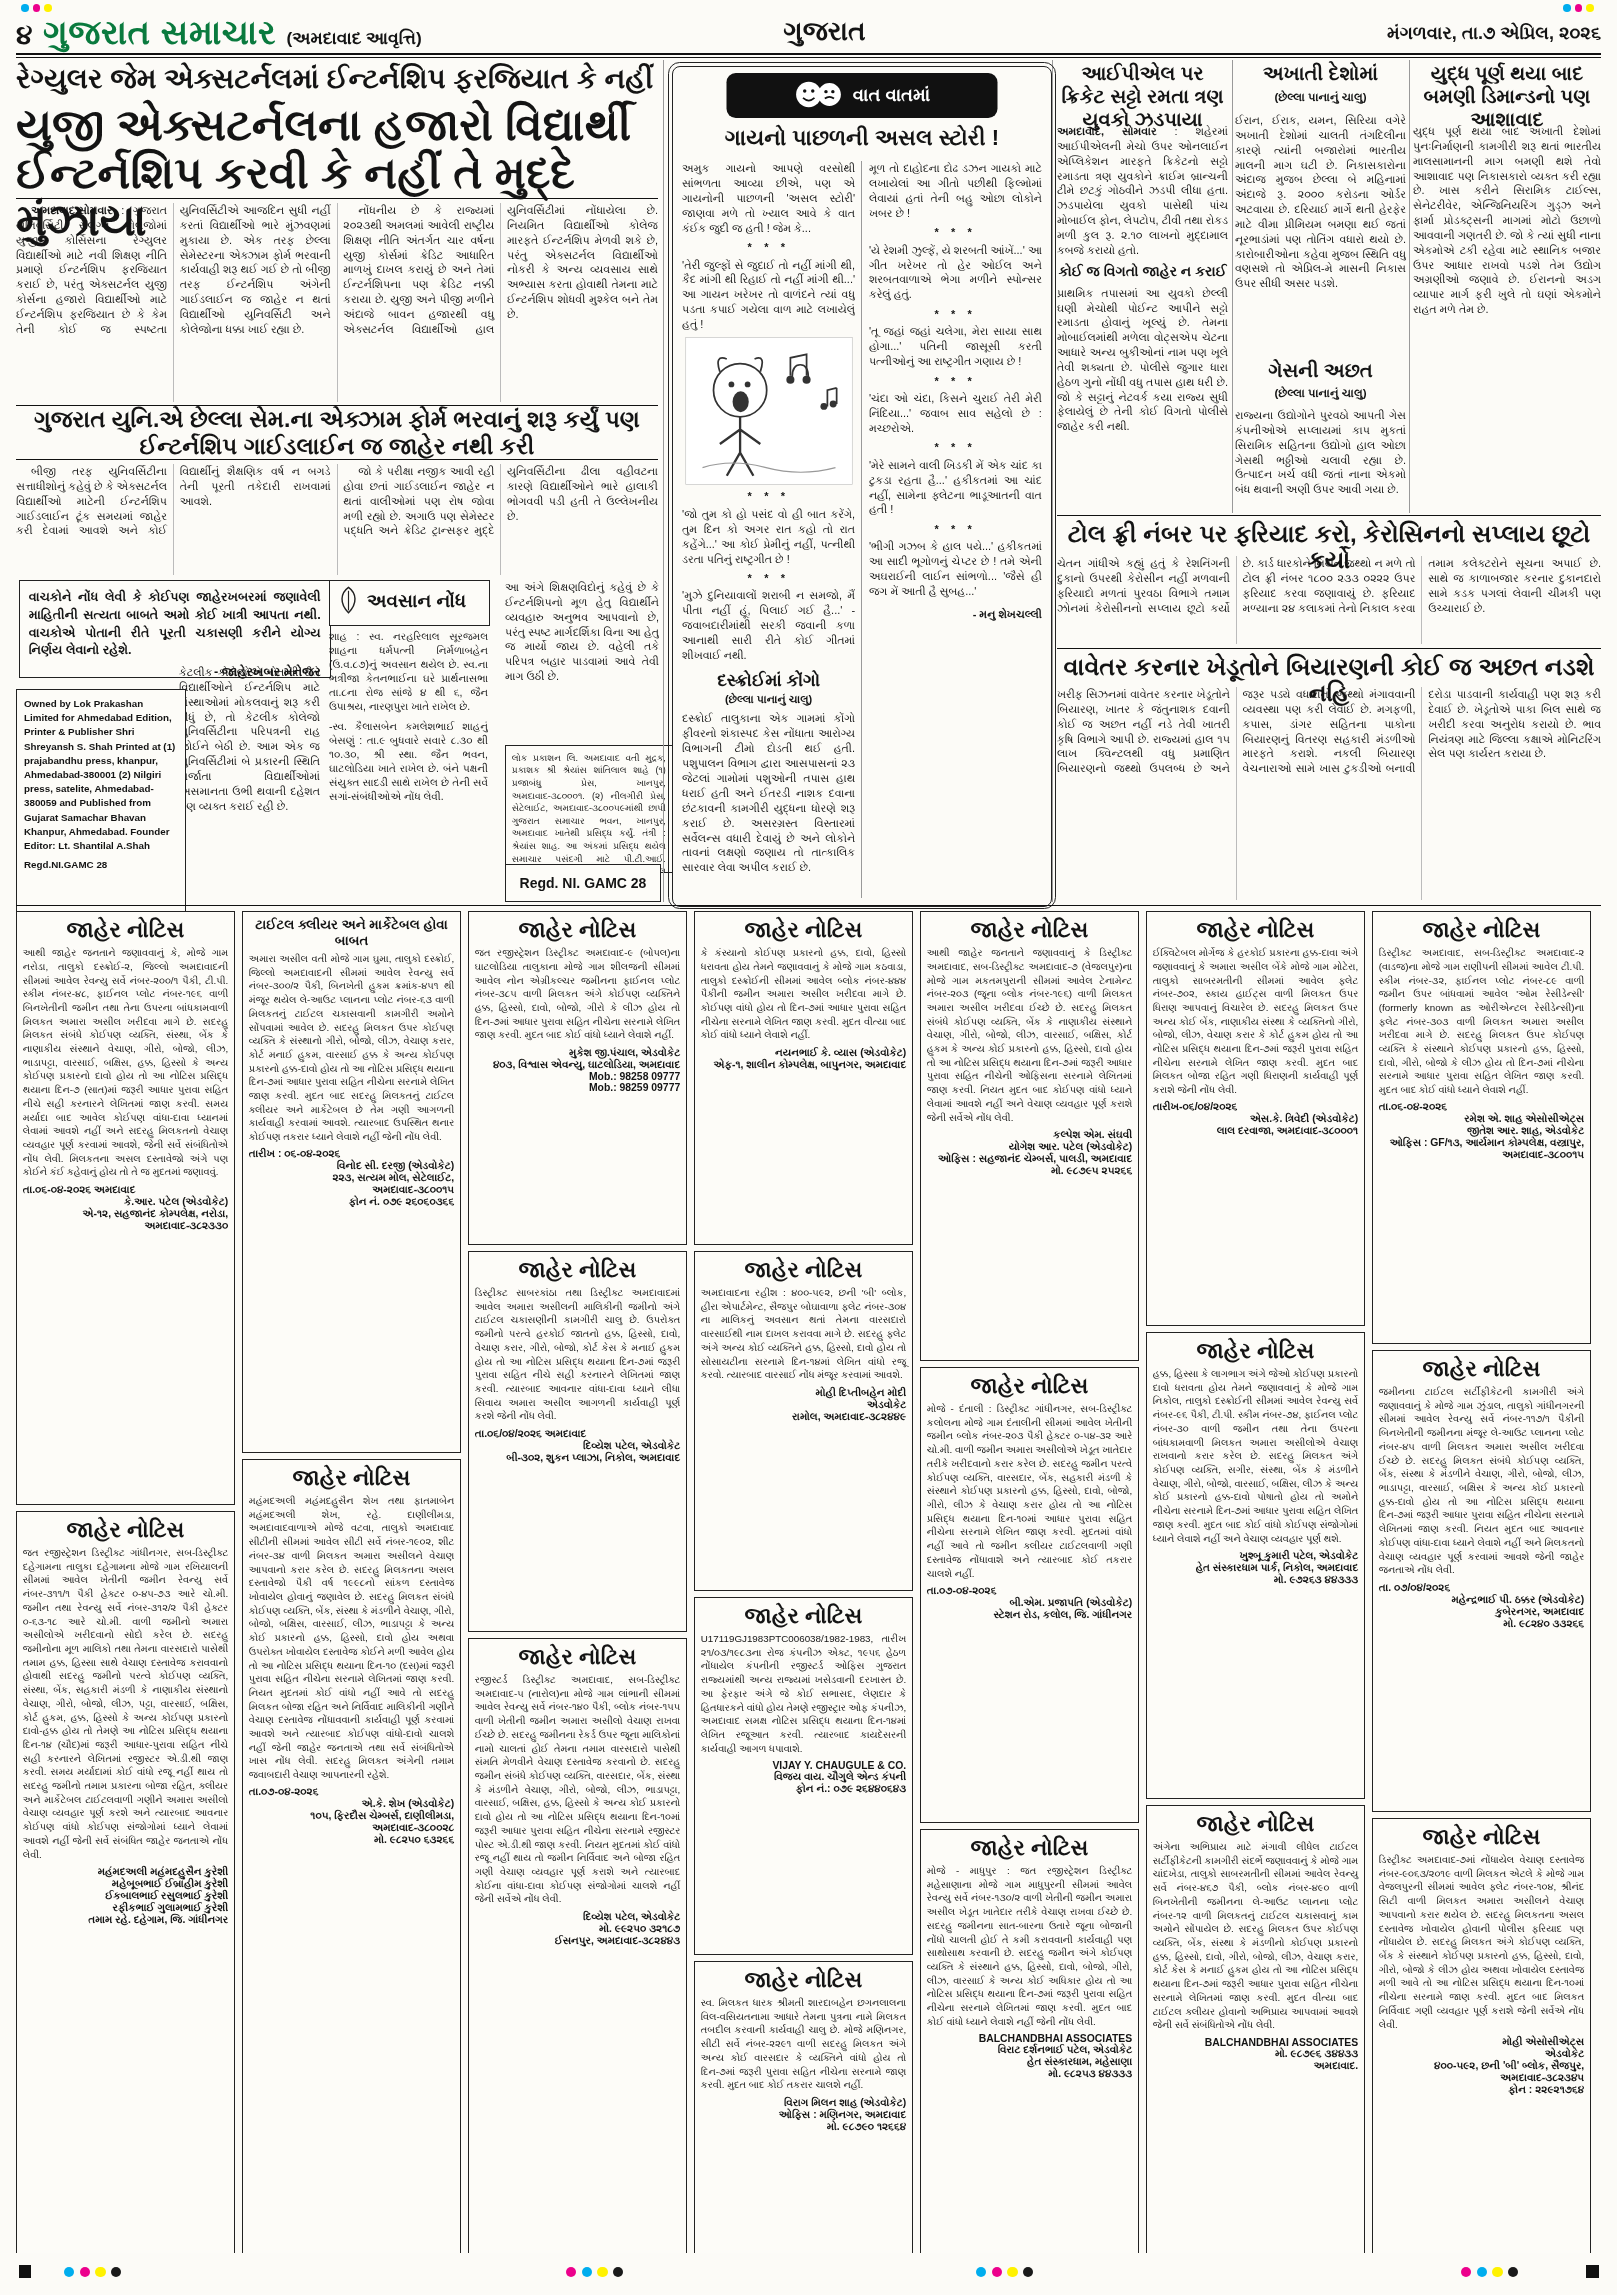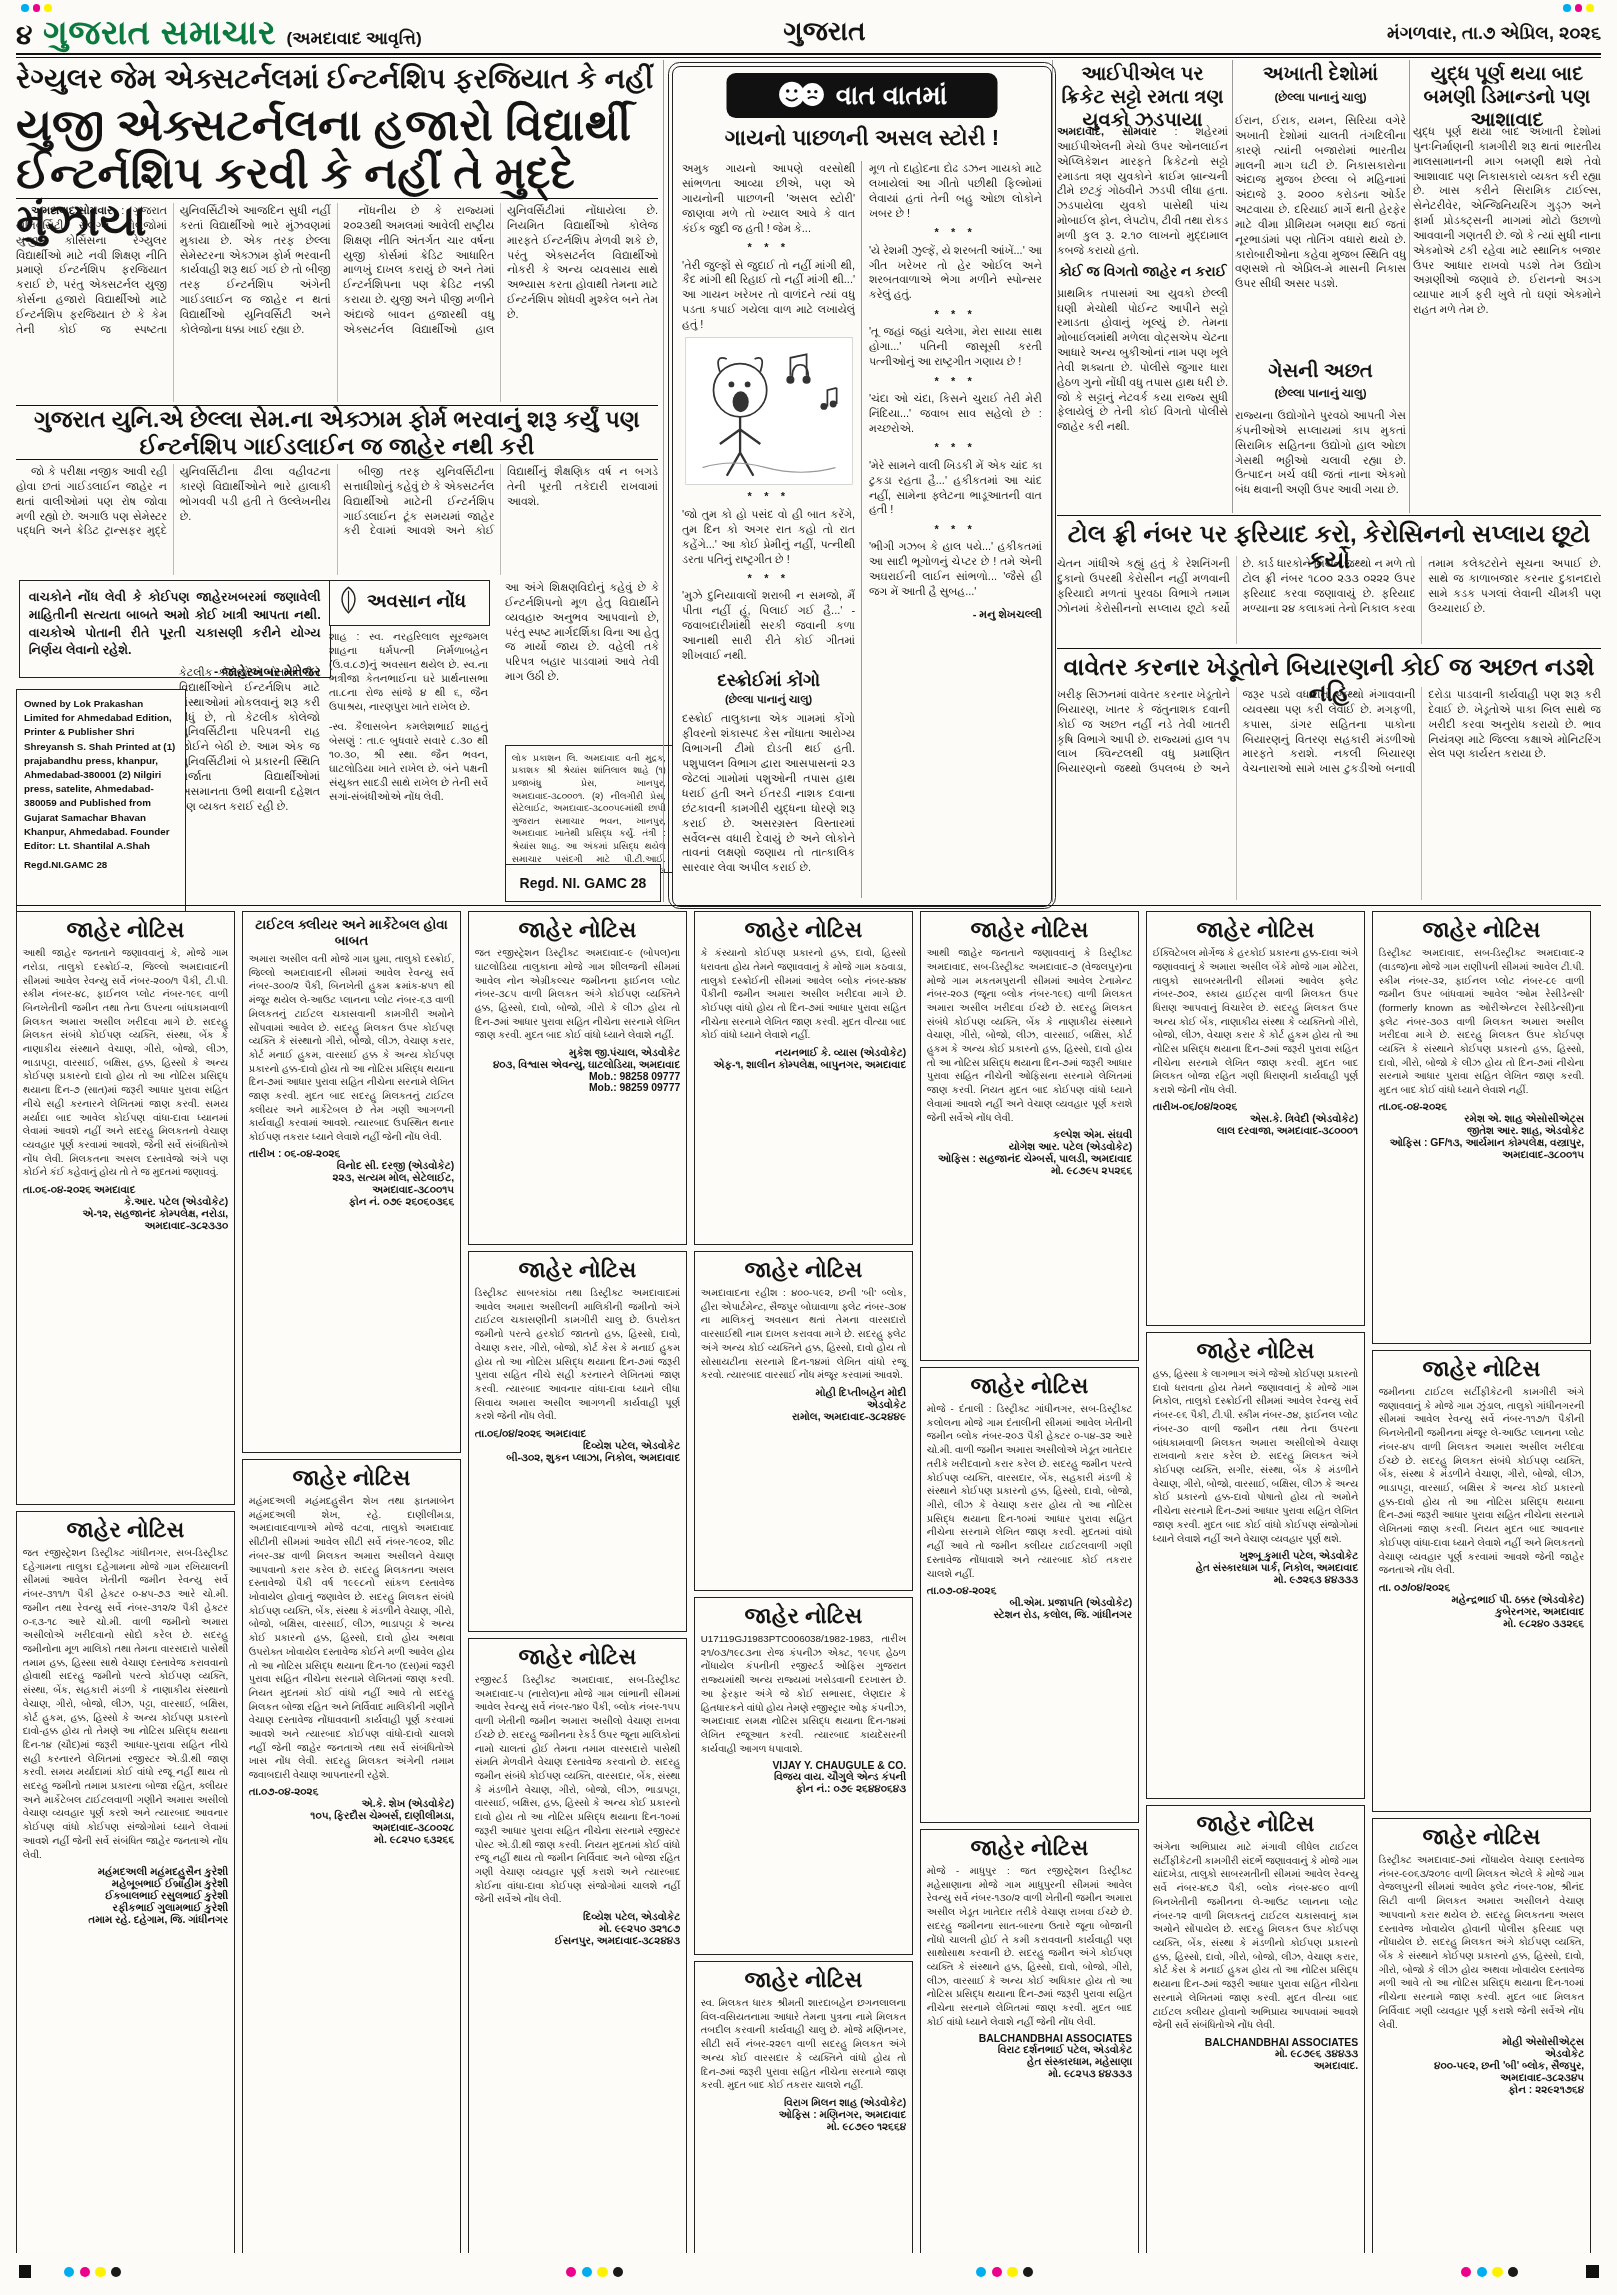--- a/index.html
+++ b/index.html
@@ -38,21 +38,21 @@
   .regd-box{display:flex;align-items:center;justify-content:center;font-size:14px;font-weight:bold;}
   
   .obit-head{display:flex;align-items:center;gap:7px;padding:4.6px 7px;}
   .obit-title{font-size:18.5px;font-weight:bold;}
   .obit-entry{font-size:10.4px;line-height:1.35;text-align:justify;margin:0 0 5.8px 0;}
   
   .vaat-outer{border:1.2px solid #222;border-radius:11.6px;padding:2.9px;}
   .vaat-inner{border:0.6px solid #222;border-radius:8px;height:100%;position:relative;overflow:hidden;}
   .vaat-banner{position:absolute;left:50%;transform:translateX(-50%);top:5.8px;width:271px;height:45px;
                background:#111;border-radius:9.2px;color:#fff;display:flex;align-items:center;justify-content:center;gap:9.2px;}
-  .vaat-banner-title{font-size:26px;font-weight:bold;}
+  .vaat-banner-title{font-size:18px;font-weight:bold;}
   .vaat-headline{position:absolute;top:58px;left:0;right:0;text-align:center;font-size:22px;font-weight:bold;}
   .vaat-col{position:absolute;top:94px;bottom:8px;overflow:hidden;font-size:11px;line-height:1.36;text-align:justify;}
   .vaat-col p{margin:0 0 4.6px 0;}
   .vaat-sep{text-align:center;font-weight:bold;letter-spacing:4.6px;margin:2.3px 0;}
   .vaat-attrib{text-align:right;font-weight:bold;margin-top:8px;}
   .dascroi-title{font-size:17.3px;font-weight:bold;text-align:center;margin-top:5.8px;}
   .dascroi-note{font-size:11px;font-weight:bold;text-align:center;margin-bottom:3.5px;}
   .cartoon-wrap{margin:4.6px auto;display:block;}
   
   .art-head{font-size:19.6px;font-weight:bold;line-height:1.18;text-align:center;}
@@ -102,22 +102,22 @@
       <div class="flow4">
         <p><span class="dl">અમદાવાદ,સોમવાર</span> : <span>ગુજરાત યુનિવર્સિટી સંલગ્ન કોલેજોમાં યુજી કોર્સિસના રેગ્યુલર વિદ્યાર્થીઓ માટે નવી શિક્ષણ નીતિ પ્રમાણે ઈન્ટર્નશિપ ફરજિયાત કરાઈ છે, પરંતુ એક્સટર્નલ યુજી કોર્સના હજારો વિદ્યાર્થીઓ માટે ઈન્ટર્નશિપ ફરજિયાત છે કે કેમ તેની કોઈ જ સ્પષ્ટતા યુનિવર્સિટીએ આજદિન સુધી નહીં કરતાં વિદ્યાર્થીઓ ભારે મુંઝવણમાં મુકાયા છે. એક તરફ છેલ્લા સેમેસ્ટરના એક્ઝામ ફોર્મ ભરવાની કાર્યવાહી શરૂ થઈ ગઈ છે તો બીજી તરફ ઈન્ટર્નશિપ અંગેની ગાઈડલાઈન જ જાહેર ન થતાં વિદ્યાર્થીઓ યુનિવર્સિટી અને કોલેજોના ધક્કા ખાઈ રહ્યા છે.</span></p>
         <p>નોંધનીય છે કે રાજ્યમાં ૨૦૨૩થી અમલમાં આવેલી રાષ્ટ્રીય શિક્ષણ નીતિ અંતર્ગત ચાર વર્ષના યુજી કોર્સમાં ક્રેડિટ આધારિત માળખું દાખલ કરાયું છે અને તેમાં ઈન્ટર્નશિપના પણ ક્રેડિટ નક્કી કરાયા છે. યુજી અને પીજી મળીને અંદાજે બાવન હજારથી વધુ એક્સટર્નલ વિદ્યાર્થીઓ હાલ યુનિવર્સિટીમાં નોંધાયેલા છે. નિયમિત વિદ્યાર્થીઓ કોલેજ મારફતે ઈન્ટર્નશિપ મેળવી શકે છે, પરંતુ એક્સટર્નલ વિદ્યાર્થીઓ નોકરી કે અન્ય વ્યવસાય સાથે અભ્યાસ કરતા હોવાથી તેમના માટે ઈન્ટર્નશિપ શોધવી મુશ્કેલ બને તેમ છે.</p>
       </div>
     </div>
 
     <div class="abs subhead ctr" style="left:16px;top:405px;width:642px;height:53px;border-top:1.2px solid #111;border-bottom:1.2px solid #111;">ગુજરાત યુનિ.એ છેલ્લા સેમ.ના એક્ઝામ ફોર્મ ભરવાનું શરૂ કર્યું પણ ઈન્ટર્નશિપ ગાઈડલાઈન જ જાહેર નથી કરી</div>
 
     <div class="abs clip" style="left:16px;top:464px;width:642px;height:111px;">
       <div class="flow4">
+        <p>બીજી તરફ યુનિવર્સિટીના સત્તાધીશોનું કહેવું છે કે એક્સટર્નલ વિદ્યાર્થીઓ માટેની ઈન્ટર્નશિપ ગાઈડલાઈન ટૂંક સમયમાં જાહેર કરી દેવામાં આવશે અને કોઈ વિદ્યાર્થીનું શૈક્ષણિક વર્ષ ન બગડે તેની પૂરતી તકેદારી રાખવામાં આવશે.</p>
         <p>જો કે પરીક્ષા નજીક આવી રહી હોવા છતાં ગાઈડલાઈન જાહેર ન થતાં વાલીઓમાં પણ રોષ જોવા મળી રહ્યો છે. અગાઉ પણ સેમેસ્ટર પદ્ધતિ અને ક્રેડિટ ટ્રાન્સફર મુદ્દે યુનિવર્સિટીના ઢીલા વહીવટના કારણે વિદ્યાર્થીઓને ભારે હાલાકી ભોગવવી પડી હતી તે ઉલ્લેખનીય છે.</p>
-        <p>બીજી તરફ યુનિવર્સિટીના સત્તાધીશોનું કહેવું છે કે એક્સટર્નલ વિદ્યાર્થીઓ માટેની ઈન્ટર્નશિપ ગાઈડલાઈન ટૂંક સમયમાં જાહેર કરી દેવામાં આવશે અને કોઈ વિદ્યાર્થીનું શૈક્ષણિક વર્ષ ન બગડે તેની પૂરતી તકેદારી રાખવામાં આવશે.</p>
       </div>
     </div>
 
     <div class="abs boxed reader-box" style="left:18.5px;top:580px;width:292px;height:80px;">
       <span>વાચકોને નોંધ લેવી કે કોઈપણ જાહેરખબરમાં જણાવેલી માહિતીની સત્યતા બાબતે અમો કોઈ ખાત્રી આપતા નથી. વાચકોએ પોતાની રીતે પૂરતી ચકાસણી કરીને યોગ્ય નિર્ણય લેવાનો રહેશે.</span>
       <div class="reader-sign">- જાહેરખબર મેનેજર</div>
     </div>
 
     <div class="abs boxed" style="left:329px;top:580px;width:159px;height:44px;">
       <div class="obit-head">

